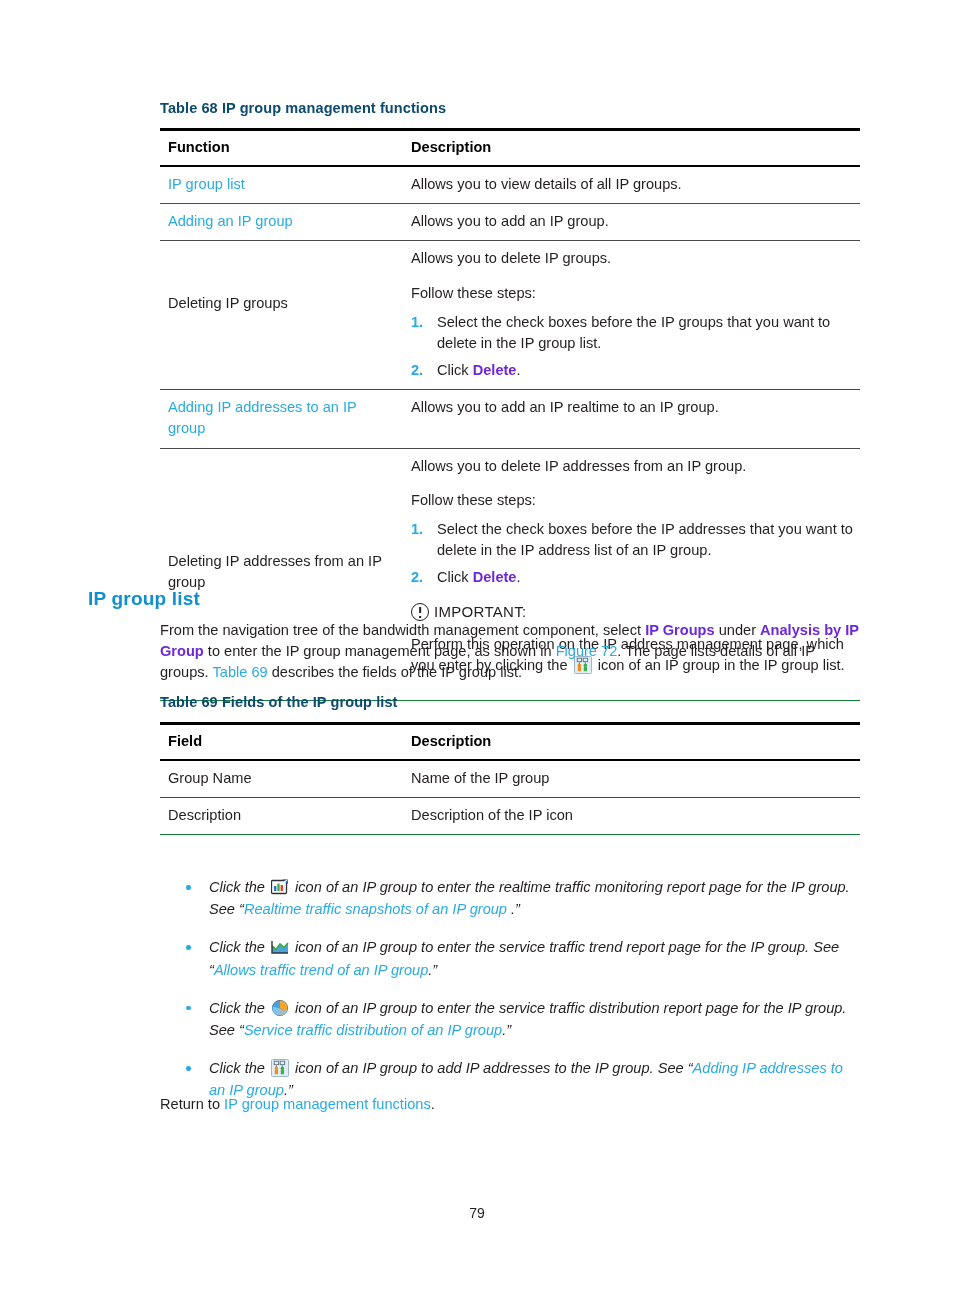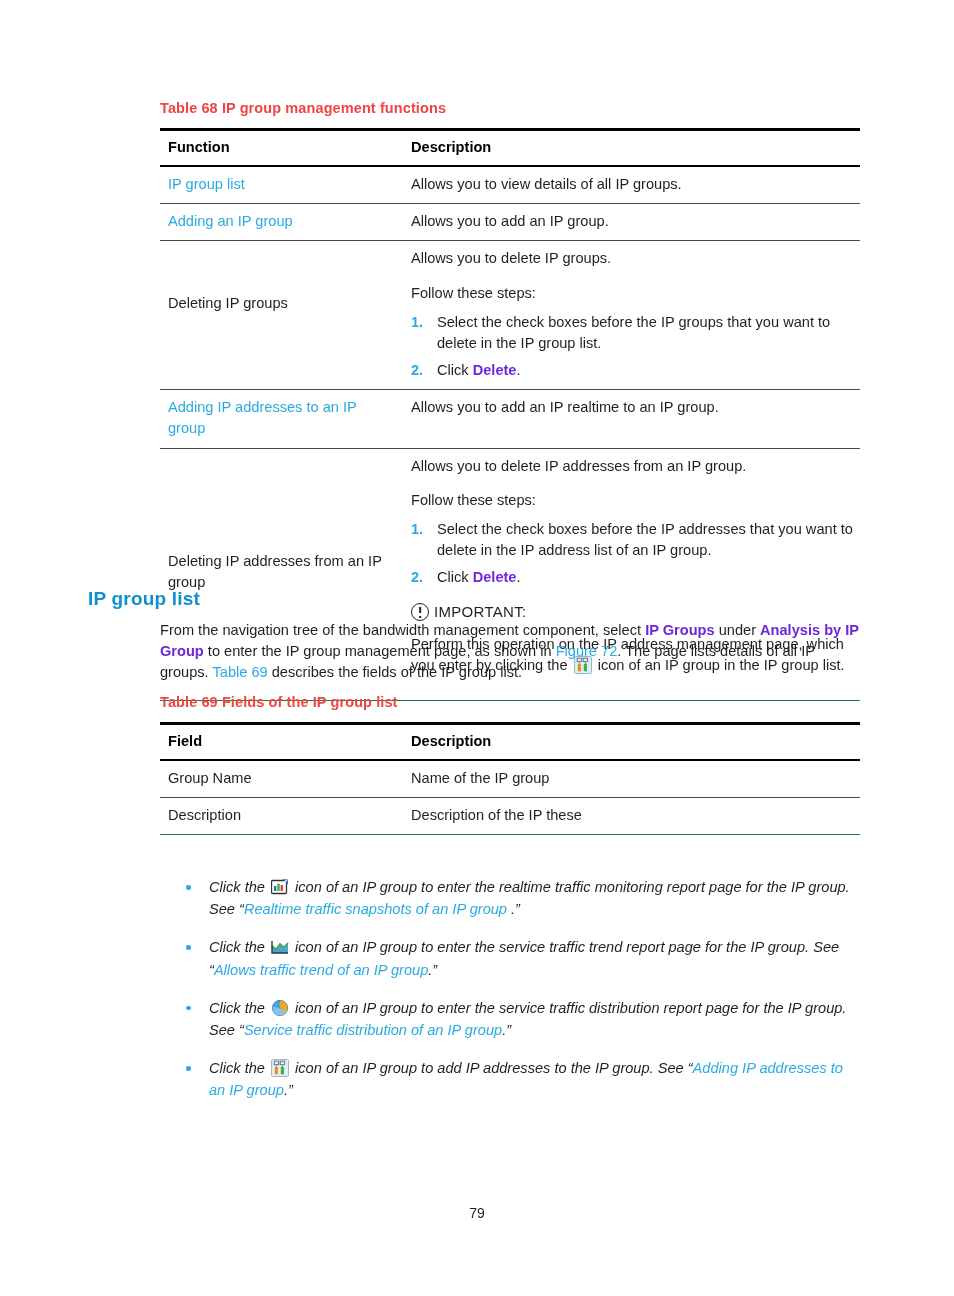--- a/index.html
+++ b/index.html
@@ -17,21 +17,21 @@
   }
   .page {
     position: relative;
     width: 954px;
     height: 1296px;
     box-sizing: border-box;
   }
 
   
   .table-caption {
-    color: #ef4444;
+    color: #0c4a6e;
     font-weight: bold;
     font-size: 14.5px;
     letter-spacing: .1px;
   }
   .section-heading {
     color: #0e8fce;
     font-weight: bold;
     font-size: 19px;
     letter-spacing: .2px;
   }
@@ -322,21 +322,21 @@
           <th class="rule-head">Description</th>
         </tr>
       </thead>
       <tbody>
         <tr>
           <td class="rule-row">Group Name</td>
           <td class="rule-row">Name of the IP group</td>
         </tr>
         <tr>
           <td class="rule-bottom">Description</td>
-          <td class="rule-bottom">Description of the IP these</td>
+          <td class="rule-bottom">Description of the IP icon</td>
         </tr>
       </tbody>
     </table>
   </div>
 
 
   <div class="blk" id="bullets">
     <ul class="bullets">
 
       <li>
@@ -389,16 +389,19 @@
             <circle cx="5.4" cy="9.2" r="1.7" fill="#f08a1e"></circle>
             <rect x="3.8" y="10.3" width="3.2" height="5" rx="0.6" fill="#f08a1e"></rect>
             <circle cx="11.4" cy="9.2" r="1.7" fill="#3fae49"></circle>
             <rect x="9.8" y="10.3" width="3.2" height="5" rx="0.6" fill="#3fae49"></rect>
           </svg>
         </span><span> icon of an IP group to add IP addresses to the IP group. See “</span><span class="lnk">Adding IP addresses to an IP group</span><span>.”</span>
       </li>
     </ul>
   </div>
 
+  <div class="blk body-text" id="para-return">
+    <span>Return to </span><span class="lnk">IP group management functions</span><span>.</span>
+  </div>
 
   <div class="blk" id="pagenum">79</div>
 
 </div>
 
 </body></html>

